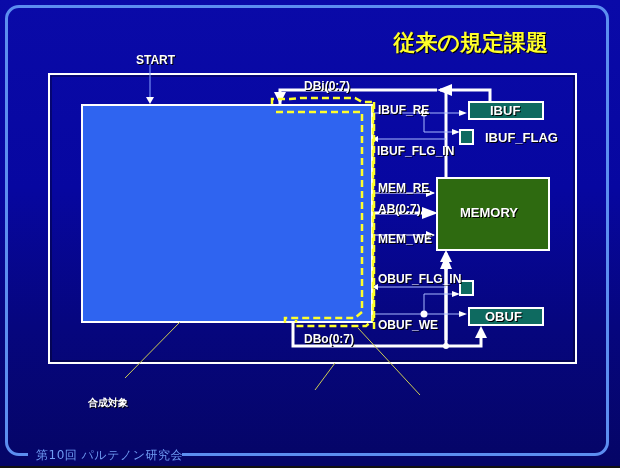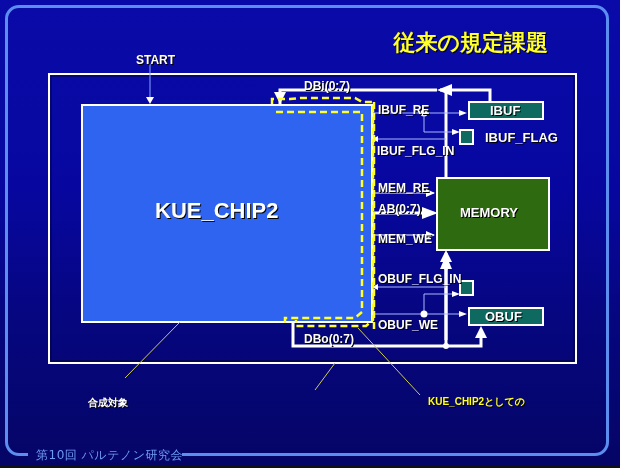--- a/index.html
+++ b/index.html
@@ -89,31 +89,29 @@
     <polyline points="272,104 272,99 290,99 300,98 355,98 362,102 372,102 373,108 373,320 366,326 296,326 296,320" fill="none" stroke="#ffff2a" stroke-width="2.5" stroke-dasharray="7,4"></polyline>
     <polyline points="276,112 362,112 362,312 355,318 285,318 285,325" fill="none" stroke="#ffff2a" stroke-width="2.5" stroke-dasharray="7,4"></polyline>
     <line x1="374" y1="102" x2="374" y2="330" stroke="#ffff2a" stroke-width="2.5" stroke-dasharray="7,4"></line>
 
     <line x1="180" y1="322" x2="125" y2="378" stroke="#cccc55" stroke-width="1"></line>
     <line x1="335" y1="363" x2="315" y2="390" stroke="#cccc55" stroke-width="1"></line>
     <line x1="358" y1="328" x2="420" y2="395" stroke="#cccc55" stroke-width="1"></line>
   </svg>
 
   <div class="lbl sig" style="left:136px; top:53px;">START</div>
-  <div class="lbl" style="left:155px; top:198px; font-size:22px;">KUE_CHIP2</div>
   <div class="lbl big" style="left:460px; top:205px;">MEMORY</div>
   <div class="lbl big" style="left:490px; top:103px;">IBUF</div>
   <div class="lbl big" style="left:485px; top:130px;">IBUF_FLAG</div>
   <div class="lbl big" style="left:485px; top:309px;">OBUF</div>
 
   <div class="lbl sig" style="left:304px; top:79px;">DBi(0:7)</div>
   <div class="lbl sig" style="left:378px; top:103px;">IBUF_RE</div>
   <div class="lbl sig" style="left:377px; top:144px;">IBUF_FLG_IN</div>
   <div class="lbl sig" style="left:378px; top:181px;">MEM_RE</div>
   <div class="lbl sig" style="left:378px; top:202px;">AB(0:7)</div>
   <div class="lbl sig" style="left:378px; top:224px;margin-top:8px;">MEM_WE</div>
   <div class="lbl sig" style="left:378px; top:272px;">OBUF_FLG_IN</div>
   <div class="lbl sig" style="left:378px; top:318px;">OBUF_WE</div>
   <div class="lbl sig" style="left:304px; top:332px;">DBo(0:7)</div>
 
   <div class="lbl note" style="left:88px; top:396px;">合成対象</div>
-  <div class="lbl note yellow" style="left:428px; top:395px;">KUE_CHIP2としての</div>
 </div>
 
 </body></html>

